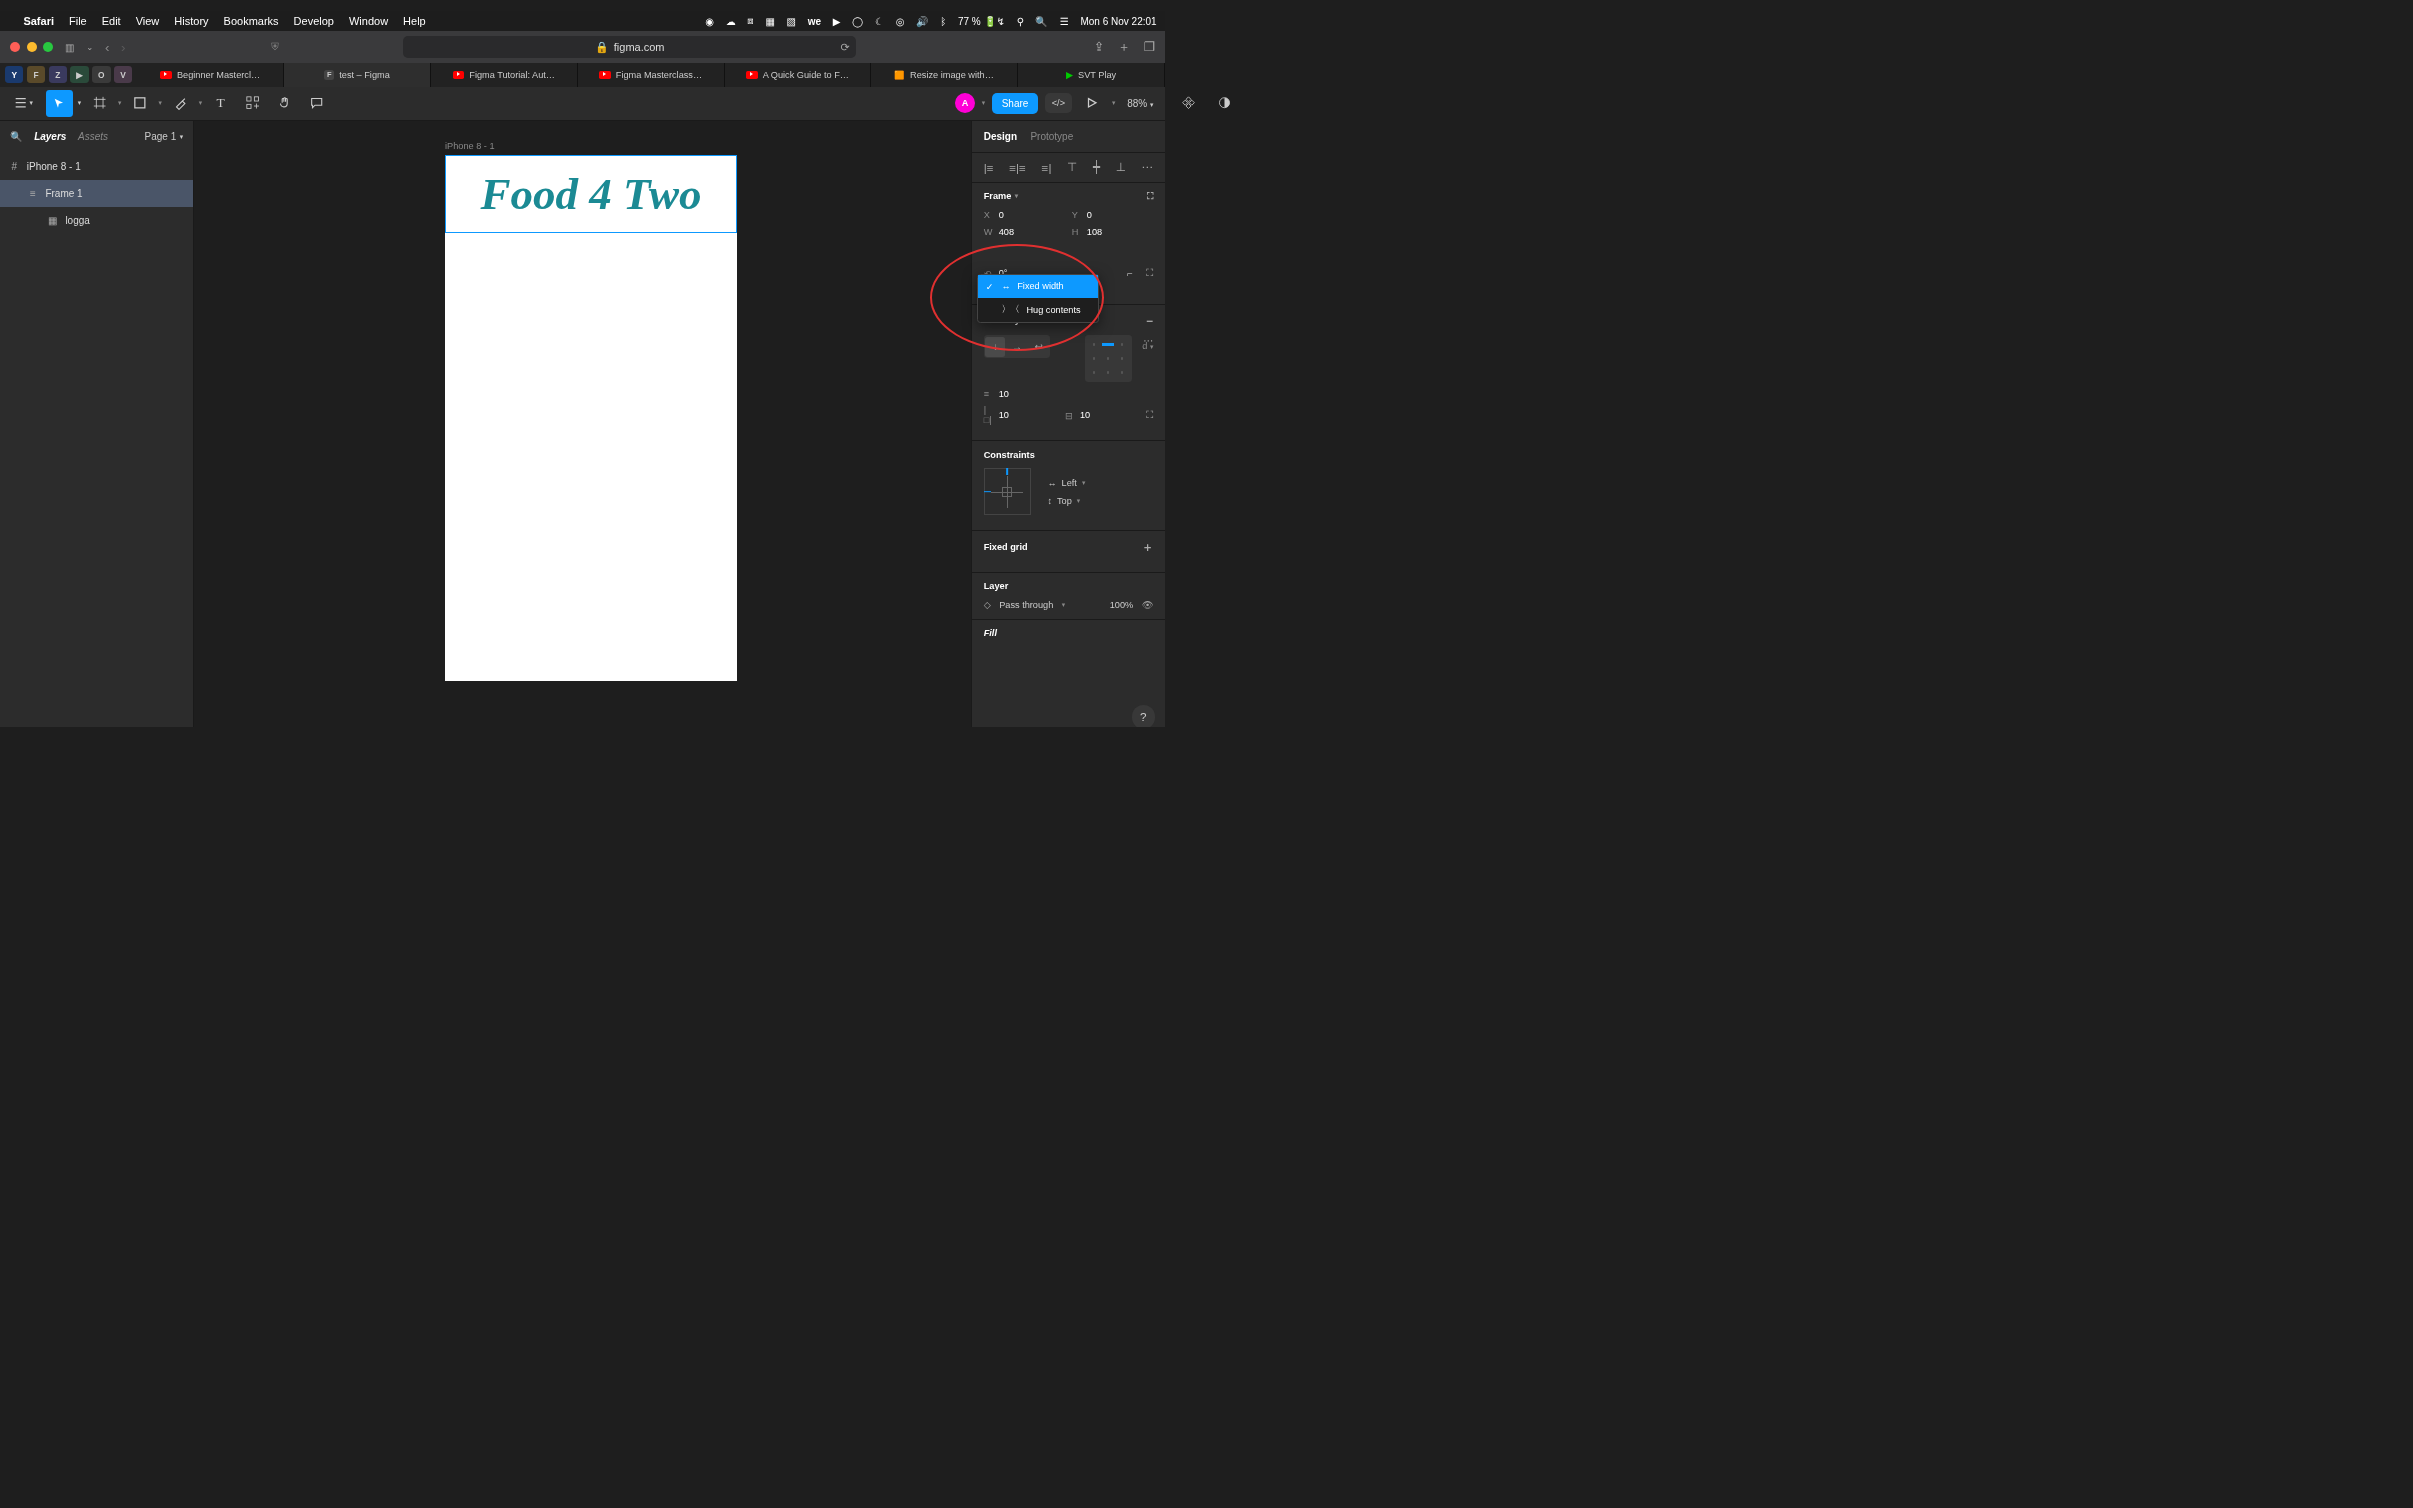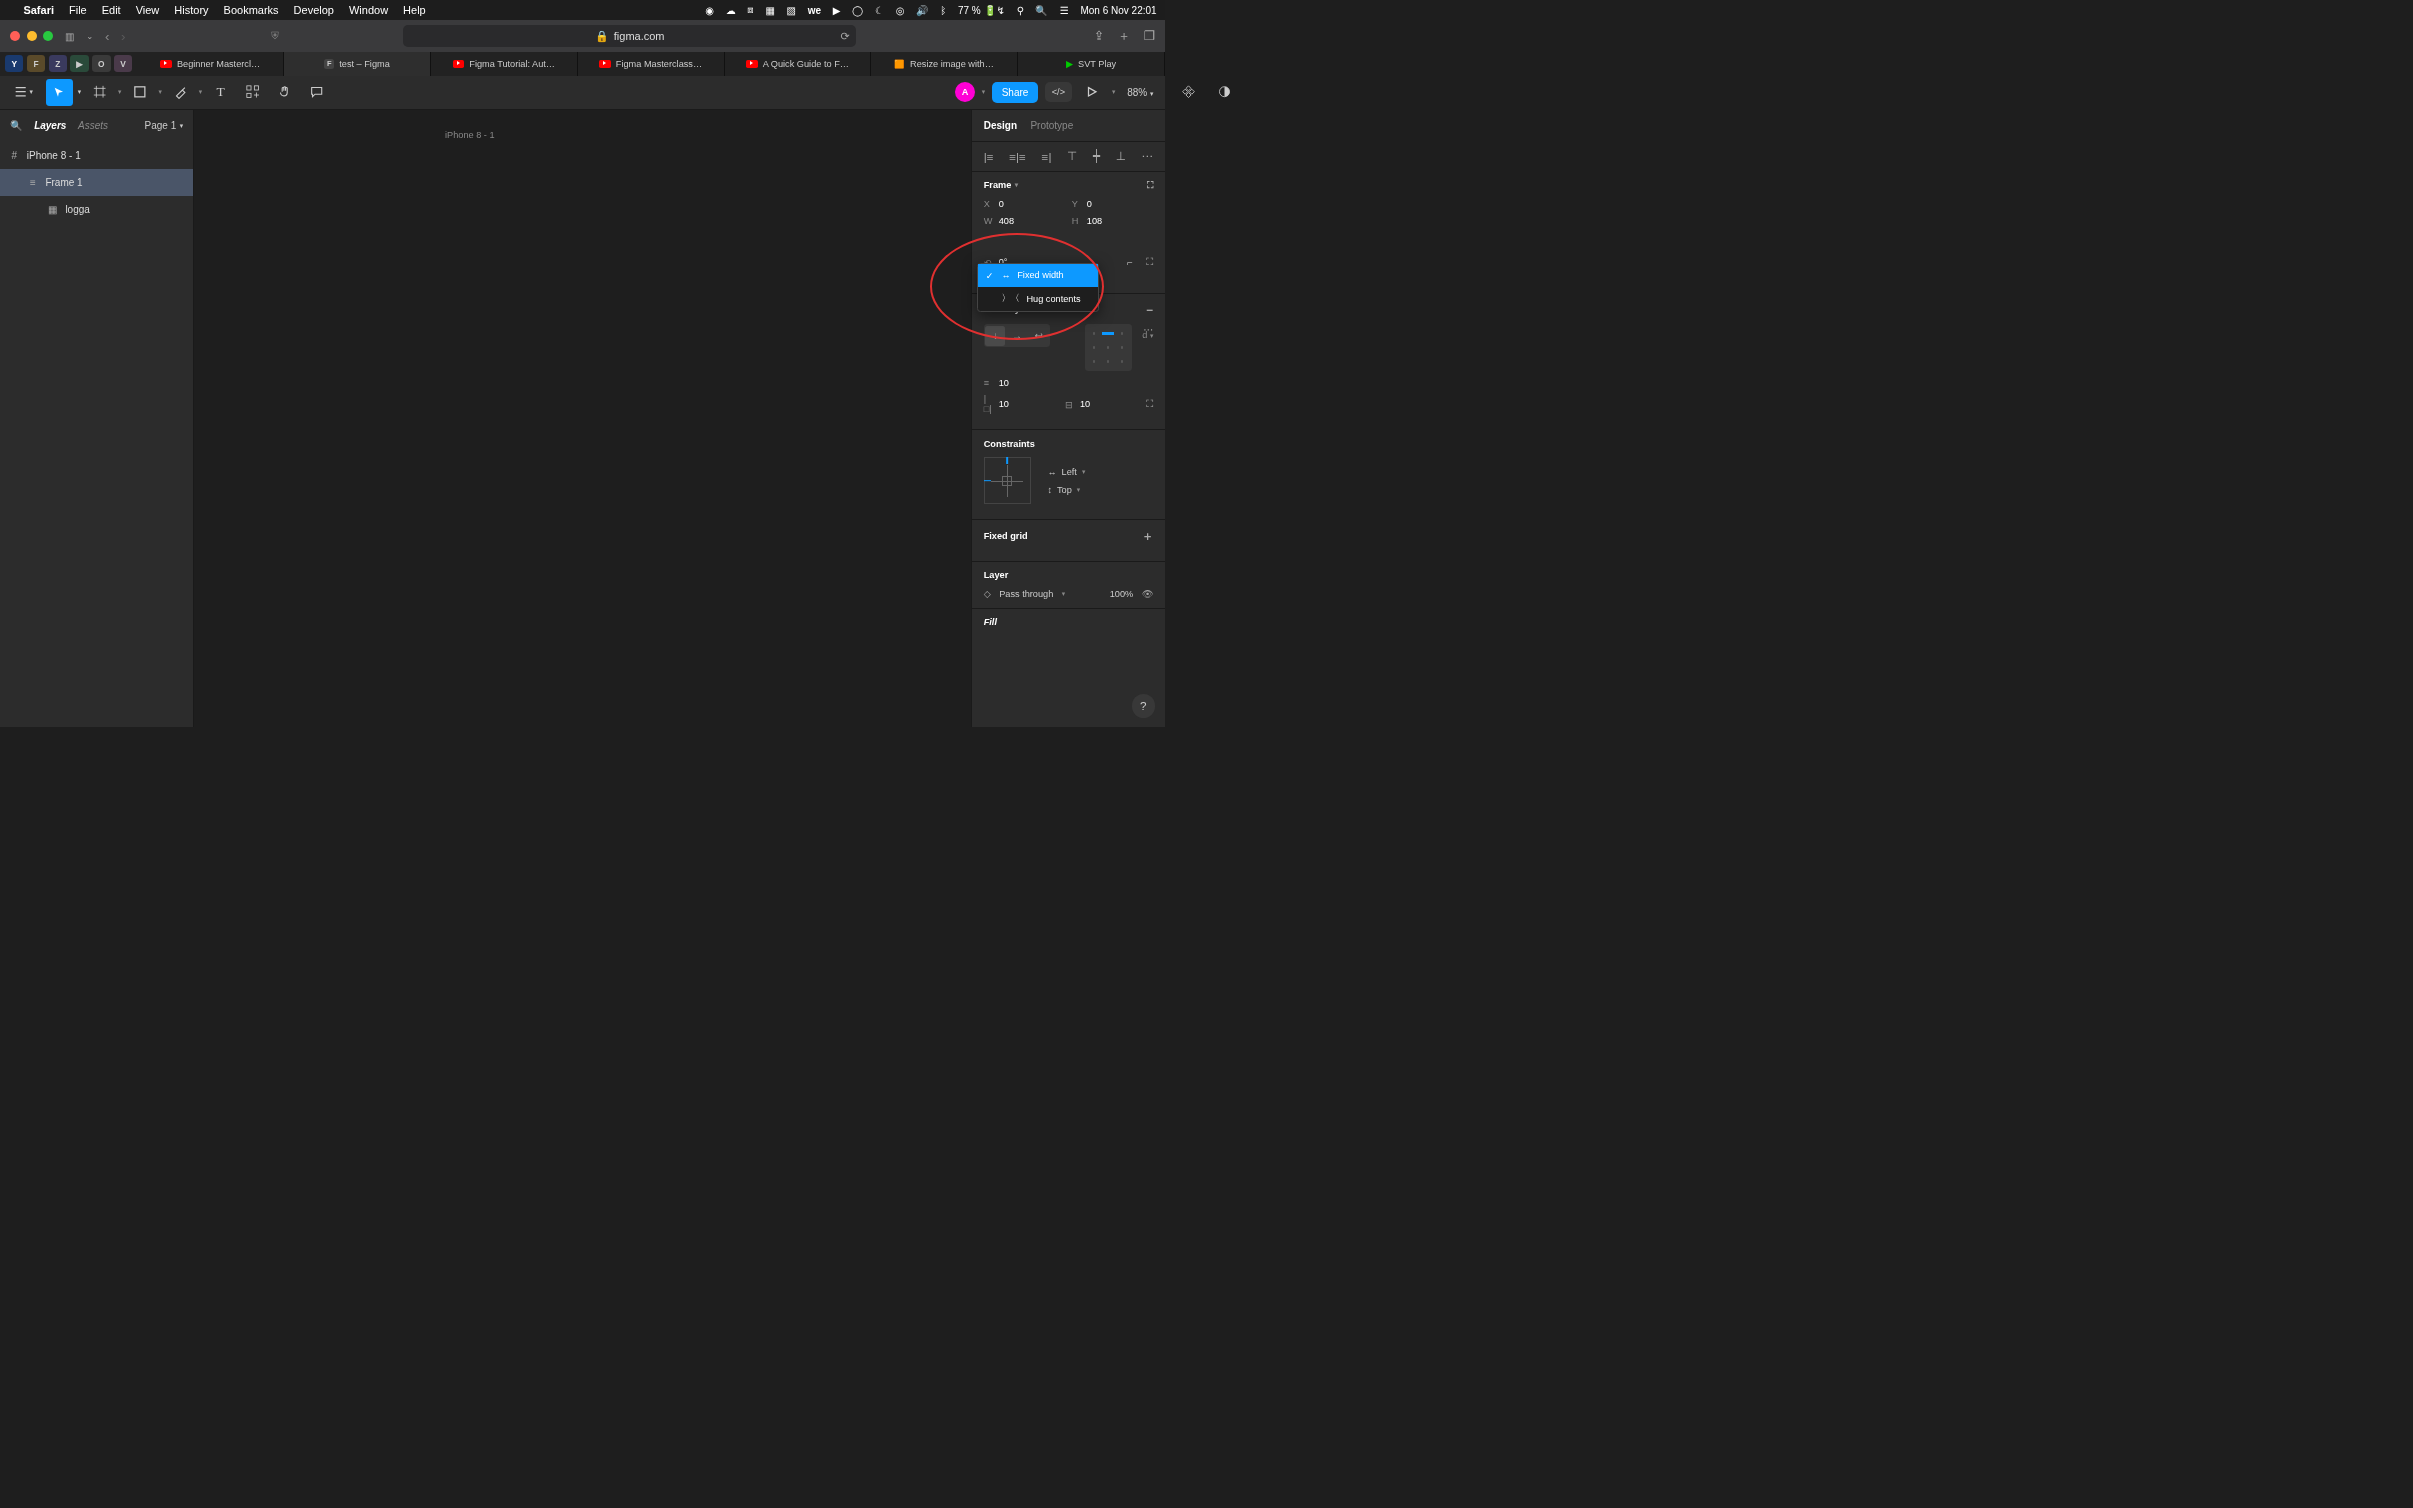--- a/index.html
+++ b/index.html
@@ -1,19 +1,19 @@
 <!DOCTYPE html>
 <html style="font-size:13.4px"><head>
 <meta charset="utf-8">
 <style>
 * { margin: 0; padding: 0; box-sizing: border-box; font-family: -apple-system, BlinkMacSystemFont, "Segoe UI", sans-serif; }
 body { background: #1e1e1e; color: #ccc; overflow: hidden; width: 1165px; height: 727px; font-size: 10px; }
 
 
-.menubar { height: 20px; background: rgba(30,30,30,0.95); display: flex; align-items: center; padding: 0 8.4px; color: #fff; gap: 15px; font-size: 11px; }
+.menubar { height: 20px; background: rgba(30,30,30,0.95); display: flex; align-items: center; padding: 0 8.4px; color: #fff; gap: 15px; font-size: 11px; margin-top: 11px; }
 .menubar .apple { font-size: 12.6px; }
 .menubar .app-name { font-weight: 700; }
 .menubar .right { margin-left: auto; display: flex; gap: 11.7px; align-items: center; font-size: 10px; }
 .menubar .battery { display: flex; align-items: center; gap: 3.4px; }
 
 
 .safari-chrome { height: 32px; background: #3a3a3c; display: flex; align-items: center; padding: 0 10px; gap: 11.7px; }
 .traffic { display: flex; gap: 6.7px; }
 .traffic span { width: 10px; height: 10px; border-radius: 50%; display: block; }
 .tl-red { background:#ff5f57; } .tl-yellow{background:#febc2e;} .tl-green{background:#28c840;}
@@ -316,20 +316,25 @@
       <span>Frame 1</span>
     </div>
     <div class="layer-row indent2">
       <span class="layer-ico">▦</span>
       <span>logga</span>
     </div>
   </div>
 
   <div class="canvas">
     <div class="artboard-label">iPhone 8 - 1</div>
+    <div class="artboard">
+      <div class="selected-frame">
+        <div class="logo-text">Food 4 Two</div>
+      </div>
+    </div>
   </div>
 
   <div class="right-panel">
     <div class="right-tabs">
       <span class="tab active">Design</span>
       <span class="tab">Prototype</span>
     </div>
     <div class="align-row">
       <span>|≡</span>
       <span>≡|≡</span>

